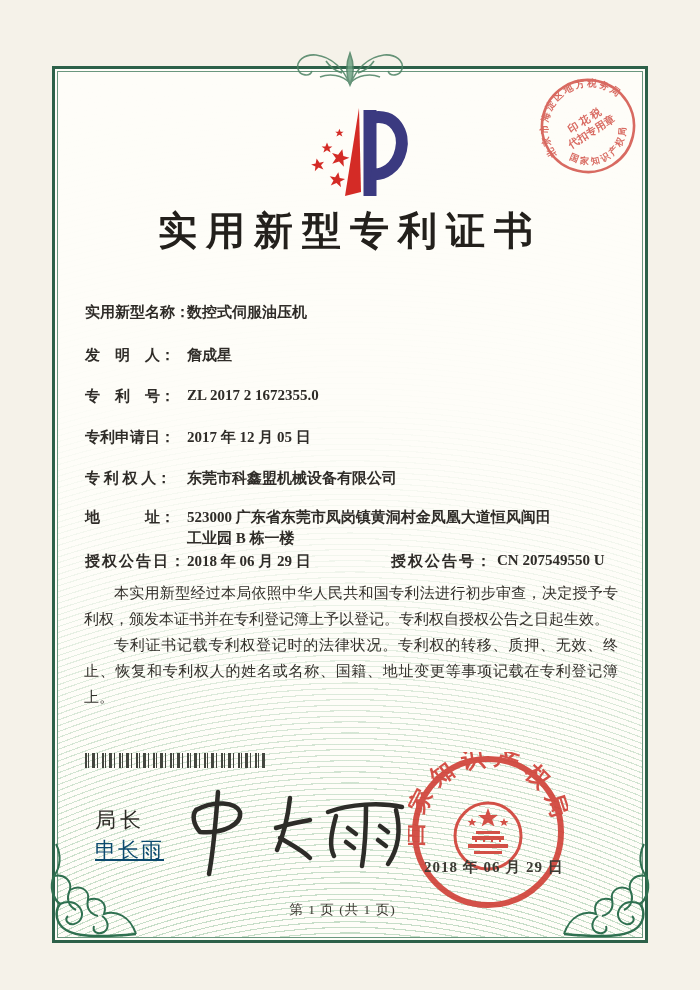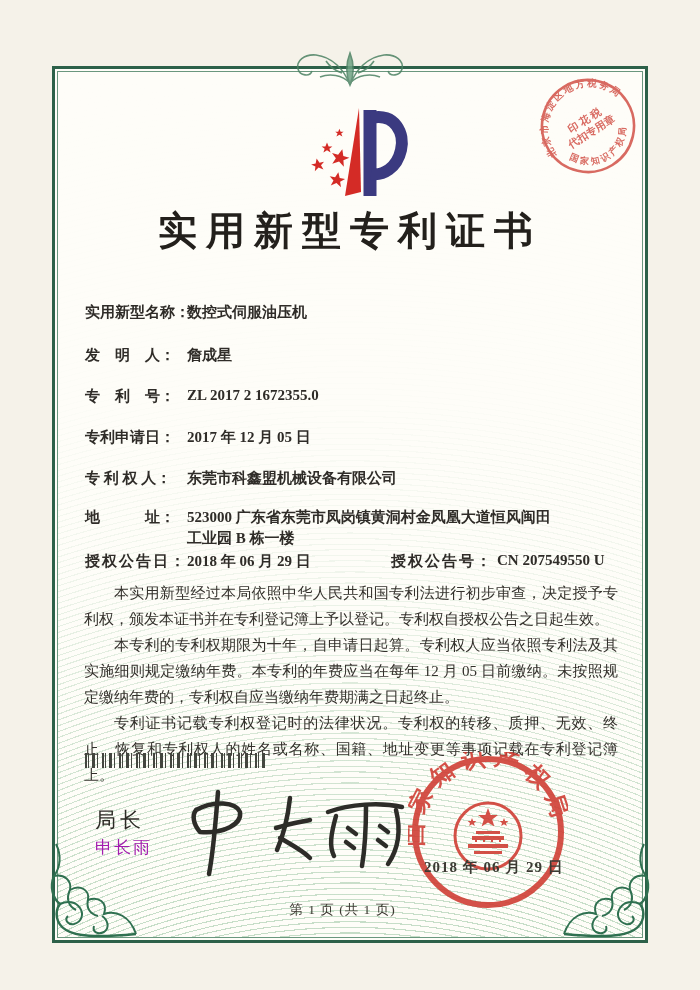--- a/index.html
+++ b/index.html
@@ -39,21 +39,21 @@
   .bodytext{position:absolute;left:84px;top:580px;width:534px;font-size:15px;
     line-height:26px;text-align:justify;color:#33302b;}
   .bodytext p{margin:0;text-indent:2em;}
   
   .barcode{position:absolute;left:85px;top:753px;width:180px;height:15px;
     background:repeating-linear-gradient(90deg,
       #44463f 0 2px,transparent 2px 3px,#44463f 3px 4px,transparent 4px 7px,
       #44463f 7px 10px,transparent 10px 12px,#44463f 12px 13px,transparent 13px 17px);}
   
   .director{position:absolute;left:95px;top:806px;font-size:21px;letter-spacing:4px;color:#2c2a25;}
-  .director-name{position:absolute;left:95px;top:836px;font-size:17px;letter-spacing:2px;color:#a21caf;}
+  .director-name{position:absolute;left:95px;top:836px;font-size:21px;letter-spacing:2px;color:#0c4a6e;text-decoration:underline;}
   .sig{position:absolute;left:178px;top:786px;}
   
   .seal{position:absolute;left:408px;top:752px;}
   .seal-date{position:absolute;left:424px;top:858px;width:170px;font-size:15px;
     letter-spacing:1px;color:#3c3a33;font-weight:600;}
   
   .tax-stamp{position:absolute;left:538px;top:76px;}
   
   .page-footer{position:absolute;left:0;top:901px;width:685px;text-align:center;
     font-size:13.5px;letter-spacing:1px;color:#3c3931;}
@@ -155,21 +155,20 @@
       <span class="val">2018 年 06 月 29 日</span>
       <span class="grant-no">
         <span class="lab">授权公告号：</span>
         <span class="val">CN 207549550 U</span>
       </span>
     </div>
   </div>
 
   <div class="bodytext">
     <p>本实用新型经过本局依照中华人民共和国专利法进行初步审查，决定授予专利权，颁发本证书并在专利登记簿上予以登记。专利权自授权公告之日起生效。</p>
-    <p>本专利的专利权期限为十年，自申请日起算。专利权人应当依照专利法及其实施细则规定缴纳年费。本专利的年费应当在每年 12 月 05 日前缴纳。未按照规定缴纳年费的，专利权自应当缴纳年费期满之日起终止。</p>
     <p>专利证书记载专利权登记时的法律状况。专利权的转移、质押、无效、终止、恢复和专利权人的姓名或名称、国籍、地址变更等事项记载在专利登记簿上。</p>
   </div>
 
   <div class="barcode"></div>
 
   <div class="director">局长</div>
   <div class="director-name">申长雨</div>
   <svg class="sig" width="230" height="92" viewBox="0 0 230 92">
     <g stroke="#2d2c28" stroke-width="4.5" fill="none" stroke-linecap="round" stroke-linejoin="round">
       <path d="M18,24 C36,14 58,16 62,26 C64,38 46,48 22,46 C15,38 14,29 18,24"></path>

